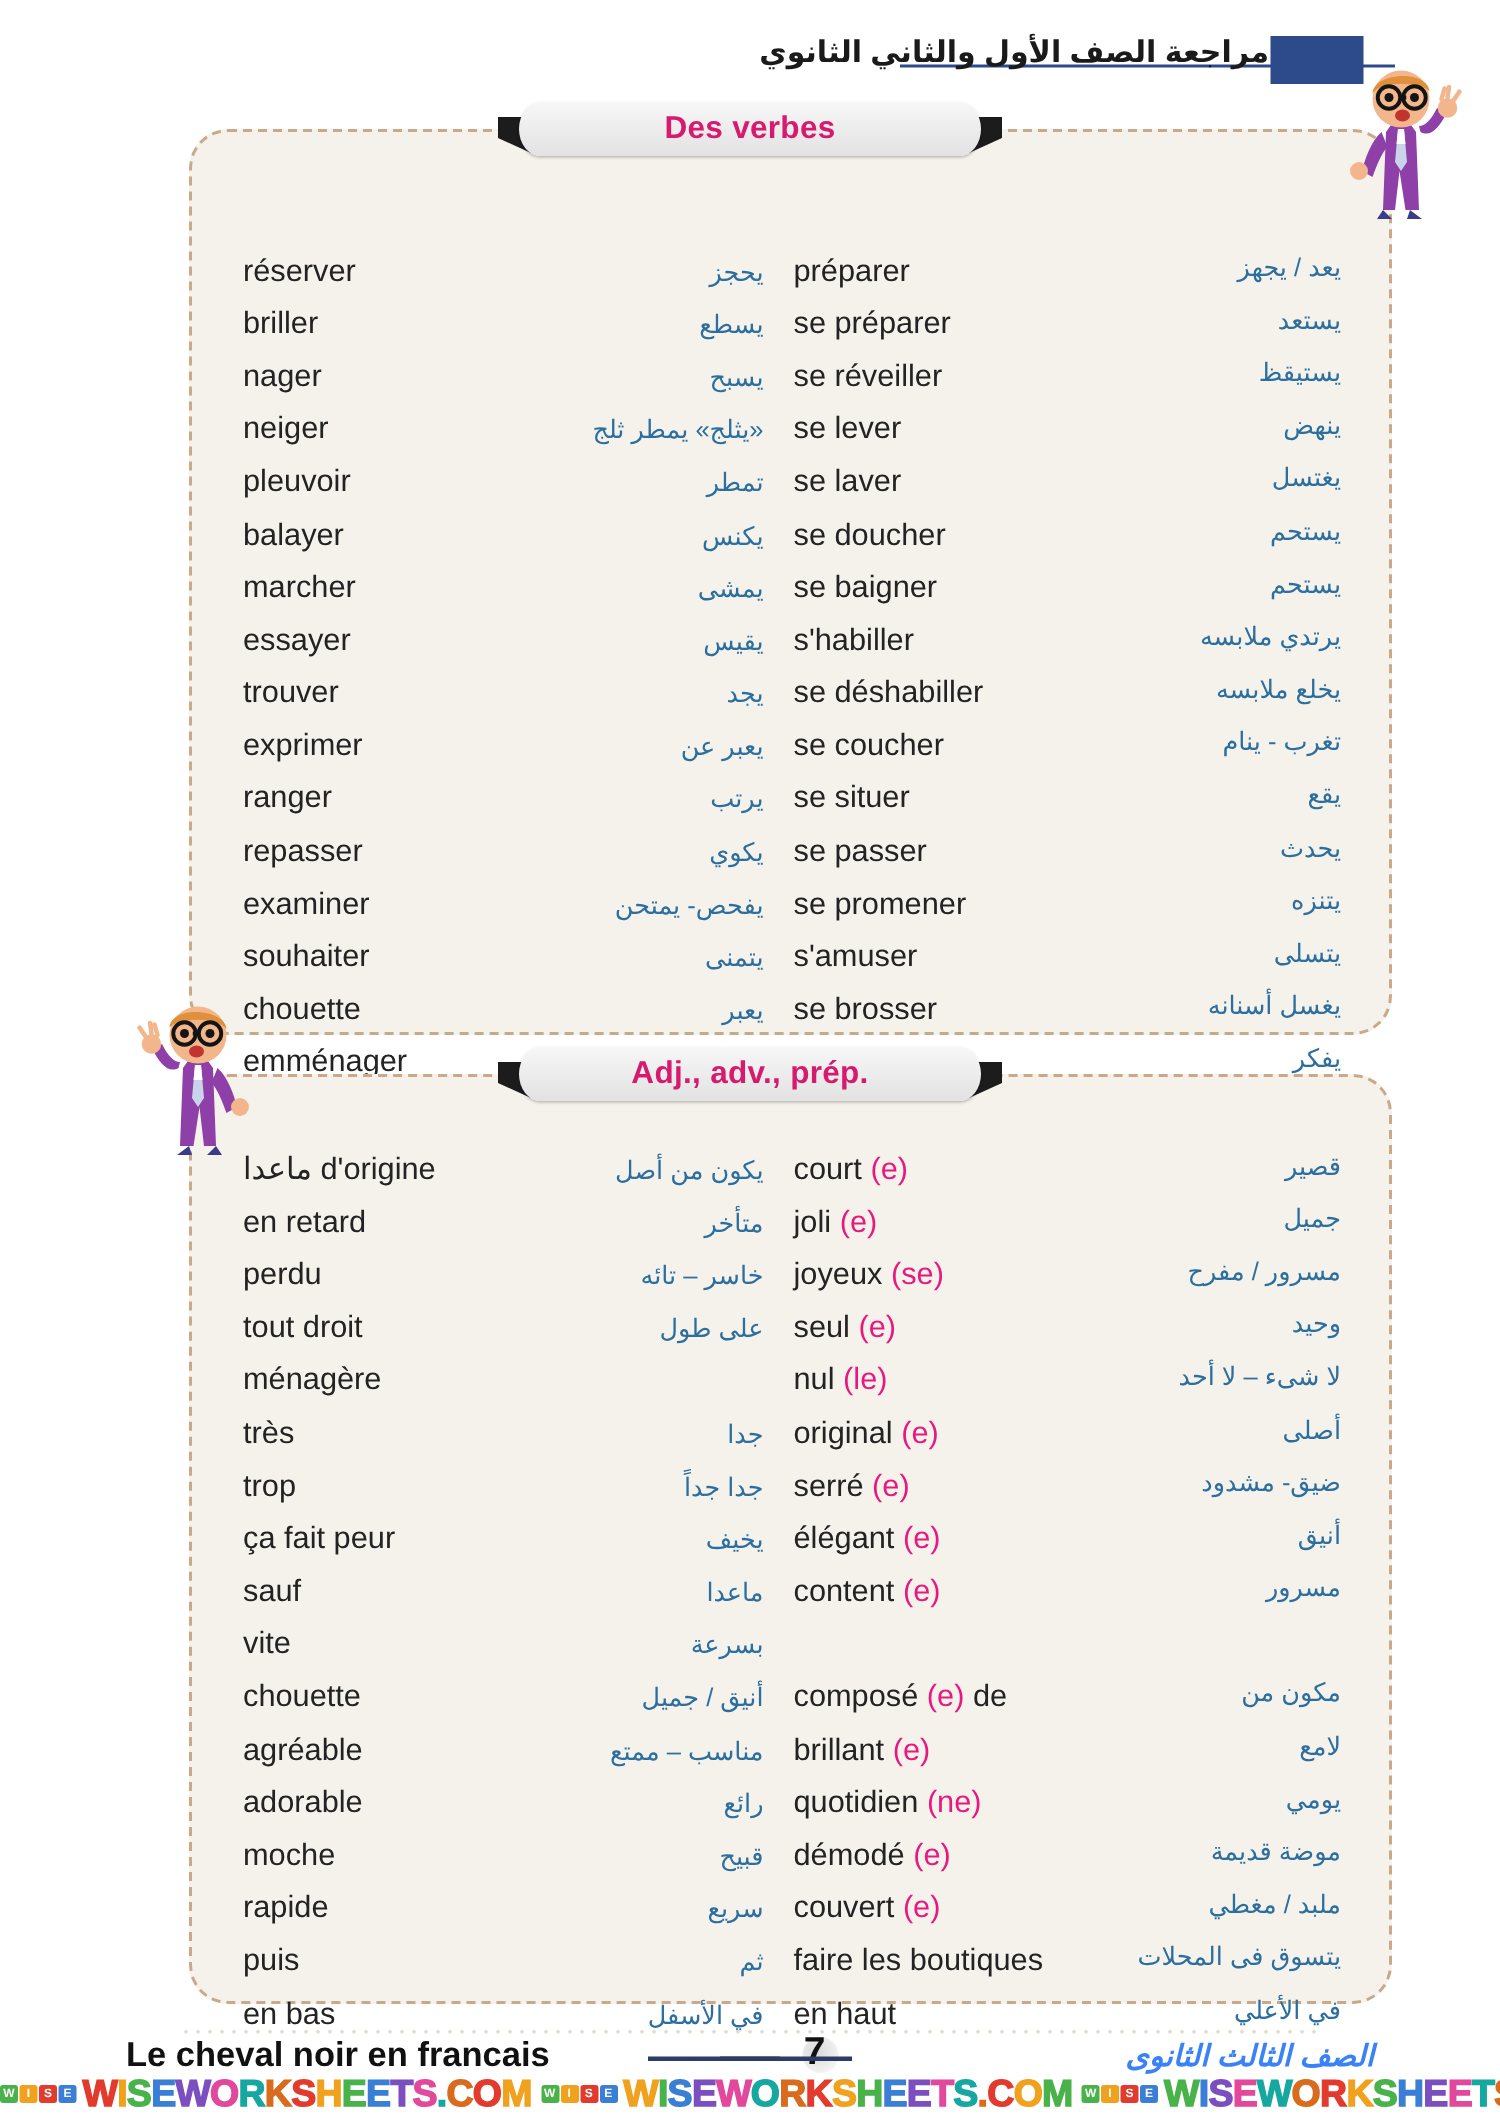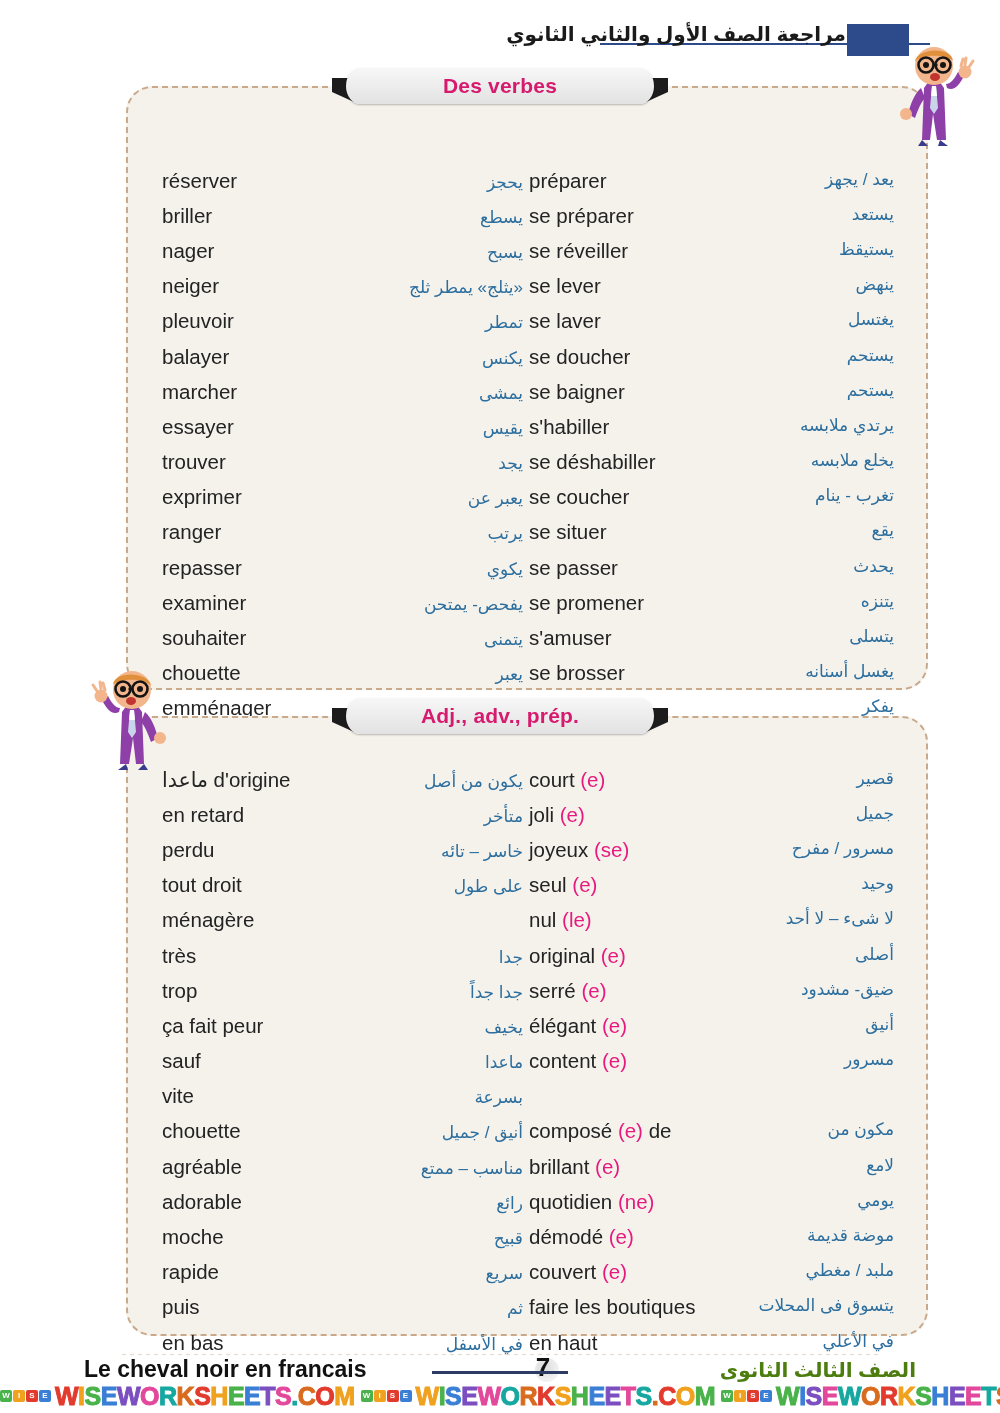--- a/index.html
+++ b/index.html
@@ -79,21 +79,21 @@
   .cell-fr{
     font-size:20.5px;color:#232323;white-space:nowrap;
   }
   .cell-ar{
     font-size:17px;color:#2c6e9e;direction:rtl;white-space:nowrap;
     text-align:right;
   }
   .pair-left{display:flex;align-items:baseline;width:50%;}
   .pair-right{display:flex;align-items:flex-start;width:50%;}
   .pair-left .cell-fr{flex:0 0 auto;}
-  .pair-left .cell-ar{flex:1 1 auto;padding-right:6px;}
+  .pair-left .cell-ar{flex:1 1 auto;padding-right:20px;}
   .pair-right .cell-fr{flex:0 0 auto;padding-left:0;}
   .pair-right .cell-ar{flex:1 1 auto;padding-right:2px;}
   .suffix{color:#e8197e;}
 
   
   .char{position:absolute;width:92px;height:110px;z-index:6;}
   #char-top{right:20px;top:44px;}
   #char-mid{left:86px;top:668px;}
   #char-mid .flip{transform:scaleX(-1);transform-origin:50% 50%;}
 
@@ -103,22 +103,22 @@
     position:absolute;left:120px;top:8px;width:760px;height:5px;
     background-image:radial-gradient(#e6ddd0 1.6px,transparent 1.7px);
     background-size:8px 5px;
   }
   .footer-fr{
     position:absolute;left:84px;top:12px;
     font-size:23px;font-weight:bold;color:#111111;white-space:nowrap;
   }
   .footer-ar{
     position:absolute;right:84px;top:14px;
-    font-size:20px;font-weight:bold;color:#4d7c0f;
-    direction:rtl;white-space:nowrap;
+    font-size:20px;font-weight:bold;color:#3b82f6;
+    direction:rtl;white-space:nowrap;font-style:italic;
   }
   .footer-line{position:absolute;top:27px;height:2.5px;background:#2d3c66;}
   #fline-left{left:432px;width:88px;}
   #fline-right{right:432px;width:88px;}
   .page-circle{
     position:absolute;left:535px;top:14px;width:24px;height:24px;
     border-radius:50%;
     background:radial-gradient(circle at 40% 40%,#d9d9d9,#f2f2f2 70%);
   }
   .page-num{

